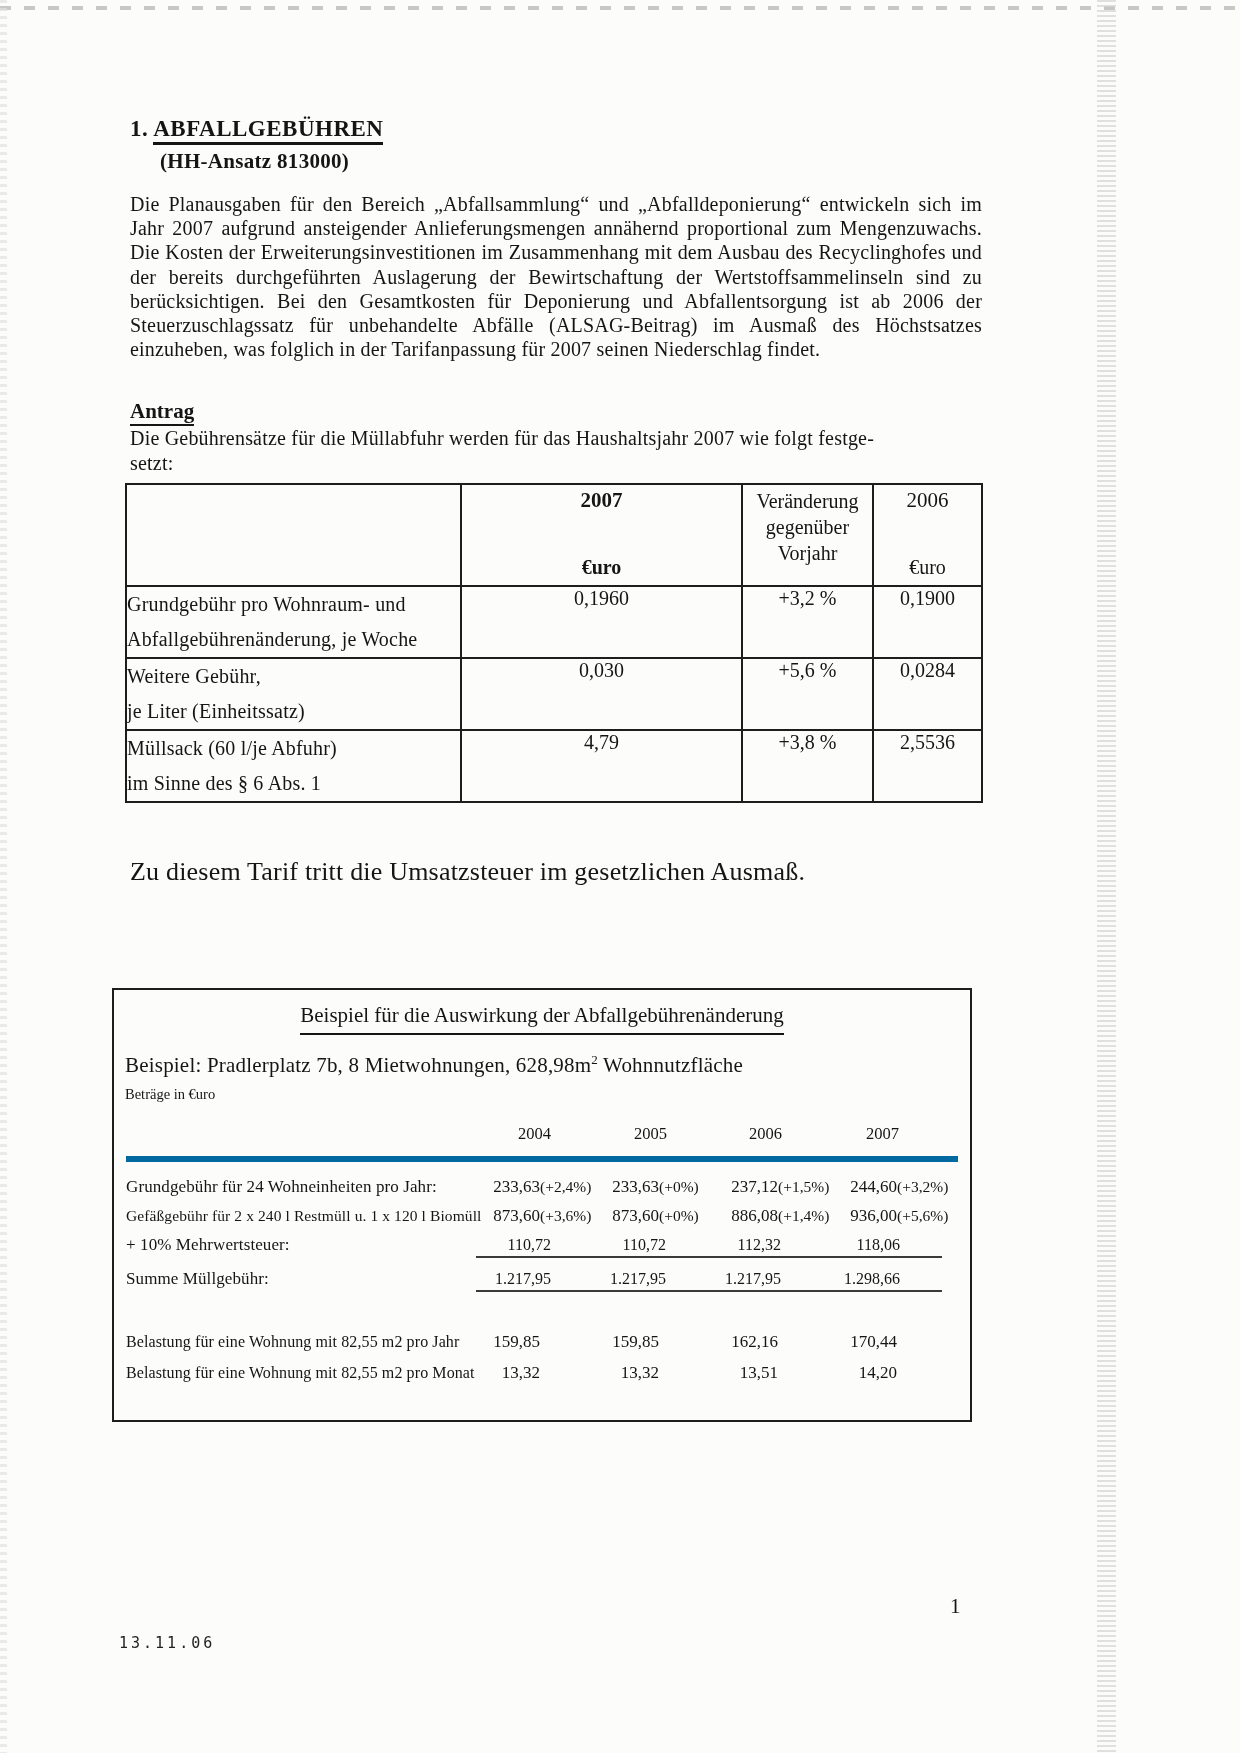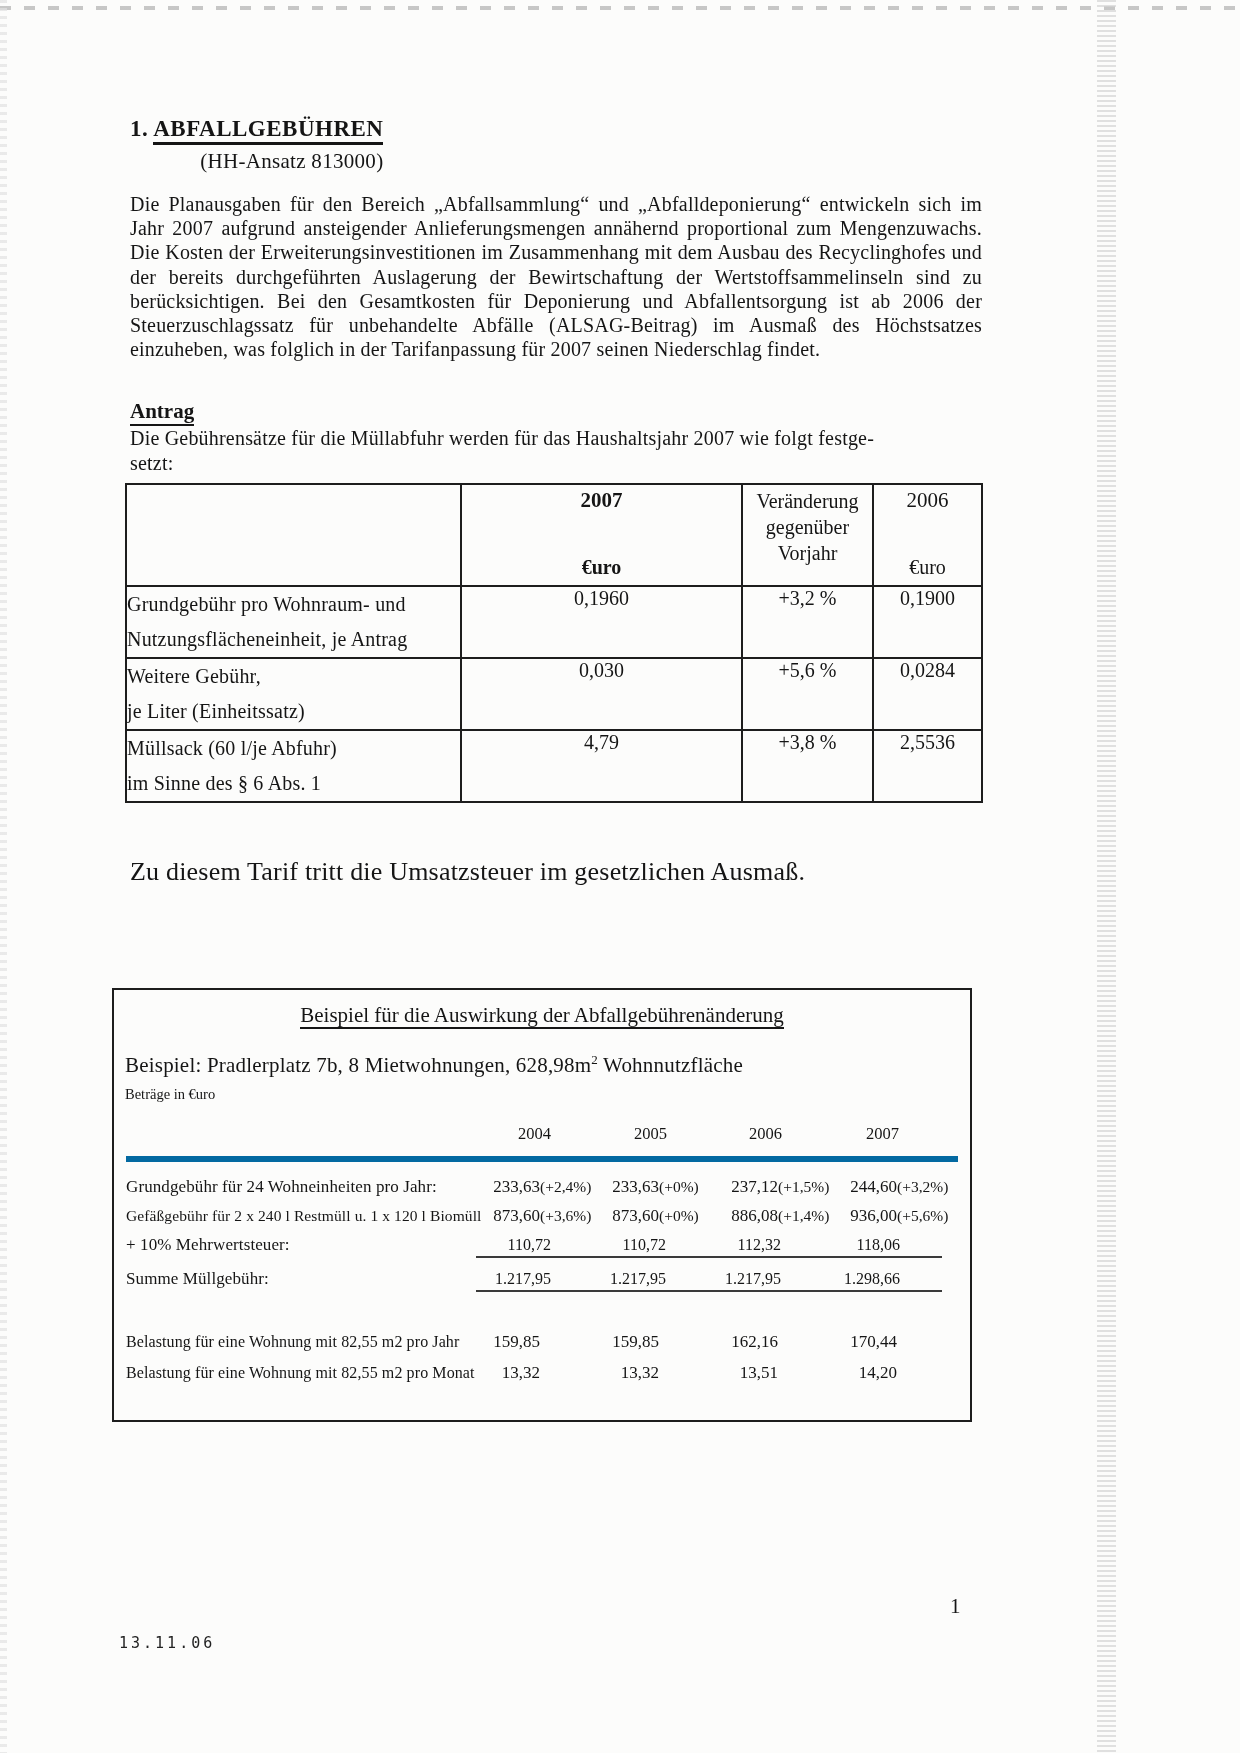--- a/index.html
+++ b/index.html
@@ -21,21 +21,21 @@
   }
   .scan-left {
     position:absolute; top:0; left:0; width:7px; height:100%;
     background:repeating-linear-gradient(180deg,#e2e2e2 0 3px,transparent 3px 8px);
     opacity:.7;
   }
   
   .heading { position:absolute; left:130px; top:116px; font-size:23px; }
   .h-line1 { font-weight:bold; letter-spacing:.5px; }
   .u-title { border-bottom:3px solid #151515; padding-bottom:1px; }
-  .h-line2 { font-weight:normal; font-size:21px; padding-left:30px; margin-top:7px; letter-spacing:.3px;text-align:right; }
+  .h-line2 { font-weight:bold; font-size:21px; padding-left:30px; margin-top:7px; letter-spacing:.3px; }
   
   .intro {
     position:absolute; left:130px; top:192px; width:852px; margin:0;
     font-size:20px; line-height:24.2px; text-align:justify; letter-spacing:.2px;
   }
   
   .antrag-h { position:absolute; left:130px; top:399px; font-size:21px; font-weight:bold; }
   .u2 { border-bottom:2.5px solid #151515; padding-bottom:1px; }
   .antrag-text {
     position:absolute; left:130px; top:426px; width:866px; margin:0;
@@ -64,21 +64,21 @@
   .rchg   { text-align:center; font-size:20px; padding-top:6px; }
   .rold   { text-align:center; font-size:20px; padding-top:6px; }
   
   .taxnote { position:absolute; left:130px; top:857px; margin:0; font-size:26px; letter-spacing:.2px; }
   
   .example-box {
     position:absolute; left:112px; top:988px; width:860px; height:434px;
     border:2.5px solid #1d1d1d; box-sizing:border-box;
   }
   .ex-title { position:absolute; left:0; top:13px; width:100%; text-align:center; font-size:21px; }
-  .u3 { border-bottom:2px solid #151515; padding-bottom:0; }
+  .u3 { border-bottom:2px solid #151515; padding-bottom:6px; }
   .ex-sub  { position:absolute; left:11px; top:62px; font-size:21px; letter-spacing:.2px; }
   .ex-sub sup { font-size:13px; }
   .ex-note { position:absolute; left:11px; top:96px; font-size:14.5px; }
   .ex-table { position:absolute; left:12px; top:134px; width:832px; }
   .ex-row {
     display:grid;
     grid-template-columns:350px 64px 53px 66px 49px 70px 45px 74px 45px;
     align-items:baseline; white-space:nowrap;
   }
   .ex-head { border-bottom:6px solid #0369a1; padding-bottom:12px; }
@@ -135,21 +135,21 @@
         <div class="change-h">Veränderung gegenüber Vorjahr</div>
       </td>
       <td class="col-2006 head-cell">
         <div class="hcol">
           <span class="yr-n">2006</span>
           <span class="cur-n">€uro</span>
         </div>
       </td>
     </tr>
     <tr class="body-row">
-      <td class="rlabel"><span>Grundgebühr pro Wohnraum- und</span><br><span>Nutzungsflächeneinheit, je Antrag</span></td>
+      <td class="rlabel"><span>Grundgebühr pro Wohnraum- und</span><br><span>Abfallgebührenänderung, je Woche</span></td>
       <td class="rval">0,1960</td>
       <td class="rchg">+3,2 %</td>
       <td class="rold">0,1900</td>
     </tr>
     <tr class="body-row">
       <td class="rlabel"><span>Weitere Gebühr,</span><br><span>je Liter (Einheitssatz)</span></td>
       <td class="rval">0,030</td>
       <td class="rchg">+5,6 %</td>
       <td class="rold">0,0284</td>
     </tr>

